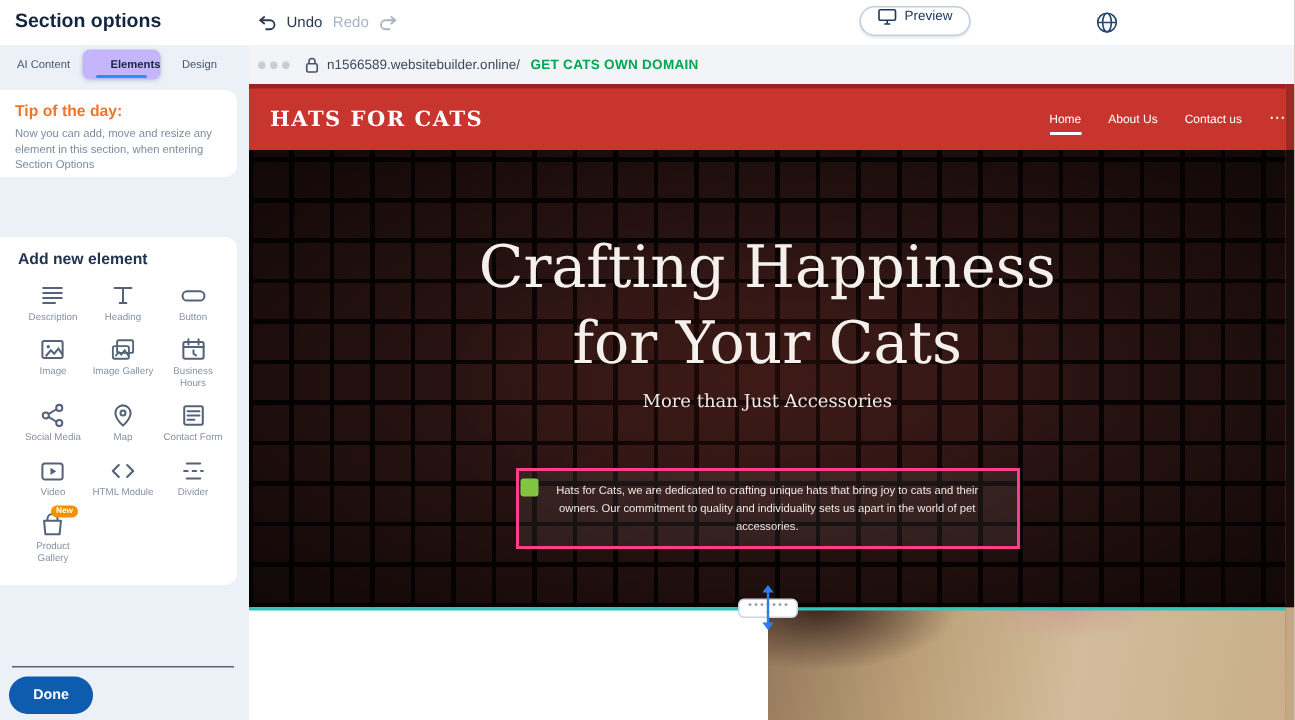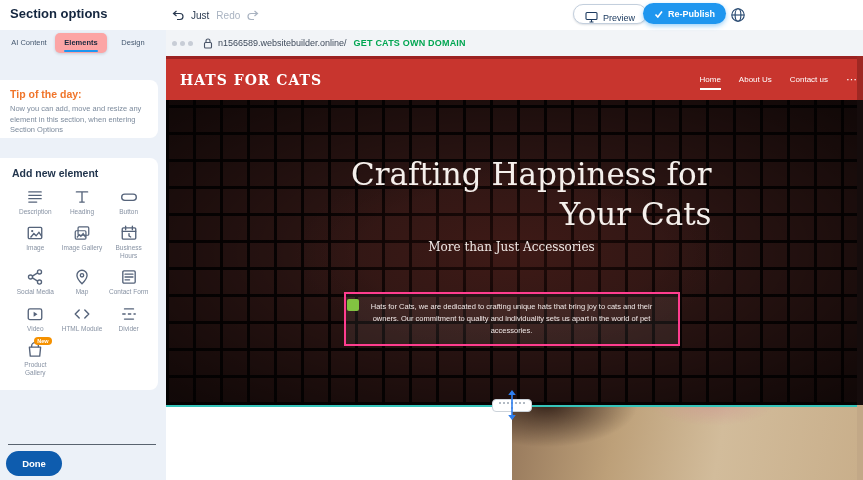--- a/index.html
+++ b/index.html
@@ -10,35 +10,35 @@
   .topbar { position:absolute; top:0; left:0; width:751px; height:30px; background:#fff; z-index:5; }
   .topbar-title { position:absolute; left:10px; top:6px; font-size:13px; font-weight:bold; color:#13253e; }
   .history { position:absolute; left:172px; top:0; height:30px; display:flex; align-items:center; gap:7px;
              font-size:10px; color:#2a3a50; }
   .hist-icon { display:inline-flex; color:#2a3a50; }
   .hist-icon.disabled, .hist-label.disabled { color:#a9b3c1; }
   .hist-icon svg { display:block; }
   .flip { transform:scaleX(-1); }
   .preview-btn { position:absolute; right:104px; top:4px; height:20px; padding:0 11px; border-radius:11px;
                  background:#fff; border:1px solid #c3cfdd; color:#1d3b60; font-size:9px;
-                 display:flex; align-items:flex-end; gap:5px; box-shadow:0 1px 2px rgba(20,40,70,.15); cursor:pointer; }
+                 display:flex; align-items:flex-start; gap:5px; box-shadow:0 1px 2px rgba(20,40,70,.15); cursor:pointer; }
   .republish-btn { position:absolute; right:25px; top:3px; height:21px; padding:0 11px; border-radius:11px;
                    background:var(--accent-blue,#1e96ef); border:none; color:#fff; font-size:9px; font-weight:bold;
                    display:flex; align-items:center; gap:5px; box-shadow:0 2px 5px rgba(30,150,239,.45); cursor:pointer; }
   .globe { position:absolute; right:5px; top:7px; width:16px; height:16px; color:#24466e; cursor:pointer; }
 
   
   .sidebar { position:absolute; top:30px; left:0; width:166px; height:450px; background:#ecf1f8; }
   .tabs { position:absolute; top:3px; left:3px; width:156px; display:flex; }
   .tab { flex:1; text-align:center; font-size:7.5px; color:#45586f; padding:5px 0 6px; cursor:pointer; position:relative; }
-  .tab.active { background:#fca5a5; border-radius:5px; box-shadow:0 1px 3px rgba(30,50,80,.18); color:#16273d; font-weight:bold; }
+  .tab.active { background:#c4b5fd; border-radius:5px; box-shadow:0 1px 3px rgba(30,50,80,.18); color:#16273d; font-weight:bold;text-align:right; }
   .tab.active::after { content:""; position:absolute; left:9px; right:9px; bottom:1px; height:2px;
                        background:var(--accent-blue,#1e96ef); border-radius:1px; }
   .tip-card { position:absolute; top:30px; left:0; width:158px; height:58px; background:#fff;
-              border-radius:0 8px 8px 0; box-sizing:border-box; padding:8px 10px;margin-top:20px; }
+              border-radius:0 8px 8px 0; box-sizing:border-box; padding:8px 10px; }
   .tip-title { font-size:10.5px; font-weight:bold; color:var(--tip-orange,#f0752b); }
   .tip-body { margin-top:4px; font-size:7.5px; line-height:1.4; color:#7d8b9d; }
   .mobile-row { position:absolute; top:91px; left:8px; display:flex; align-items:center; gap:8px; }
   .edit-mobile-btn { width:88px; height:30px; border-radius:16px; background:#2079e2; border:none; color:#fff;
                      font-size:8px; display:flex; align-items:center; justify-content:center; gap:6px;
                      box-shadow:0 2px 5px rgba(32,121,226,.35); cursor:pointer; }
   .info-icon { width:11px; height:11px; border-radius:50%; background:#b7c3d1; color:#fff; font-size:7.5px;
                display:flex; align-items:center; justify-content:center; font-style:italic; font-weight:bold; cursor:pointer; }
   .add-card { position:absolute; top:128px; left:0; width:158px; height:232px; background:#fff;
               border-radius:0 8px 8px 0; box-sizing:border-box; padding:9px 6px 4px 12px; }
@@ -74,22 +74,22 @@
   .nav-more { font-size:11px; color:#fff; cursor:pointer; line-height:1; }
 
   .hero { position:absolute; top:44px; left:0; width:100%; height:305px; overflow:hidden;
           display:flex; flex-direction:column; align-items:center;
           background-color:#2e1614;
           background-image:
             radial-gradient(ellipse at center, rgba(120,40,30,.22) 0%, rgba(0,0,0,0) 45%),
             radial-gradient(ellipse at center, rgba(0,0,0,0) 30%, rgba(0,0,0,.62) 95%),
             repeating-linear-gradient(0deg, rgba(6,2,2,.95) 0 3px, transparent 3px 27px),
             repeating-linear-gradient(90deg, rgba(6,2,2,.95) 0 3px, transparent 3px 27px); }
-  .hero-heading { margin:54px 0 0; font-family:"DejaVu Serif", serif; font-weight:normal; font-size:31px;
-                  line-height:1.3; color:#f5f0ec; text-align:right; max-width:400px; cursor:pointer; }
+  .hero-heading { margin:54px 0 0; font-family:"DejaVu Serif", serif; font-weight:normal; font-size:39px;
+                  line-height:1.3; color:#f5f0ec; text-align:center; max-width:400px; cursor:pointer; }
   .hero-sub { margin-top:5px; font-family:"DejaVu Serif", serif; font-size:12px; color:#efe9e6; cursor:pointer; }
   .hero-textbox { position:relative; margin-top:38px; width:336px; border:2px solid var(--selection-pink,#ff3d8f);
                   background:rgba(255,240,246,.07); padding:7px 22px; box-sizing:border-box; cursor:pointer; }
   .hero-textbox p { margin:0; font-size:7.5px; line-height:1.6; color:#efe7e6; text-align:center; }
   .green-handle { position:absolute; left:1px; top:5px; width:12px; height:12px;
                   background:var(--handle-green,#82c341); border-radius:2px; cursor:grab; }
 
   .section-boundary { position:absolute; top:349px; left:0; width:100%; height:0;
                       border-top:2px solid var(--section-teal,#35c4ba); z-index:2; }
   .drag-pill { position:absolute; top:343px; left:50%; transform:translateX(-50%); width:40px; height:13px;
@@ -120,45 +120,37 @@
 
   <header class="topbar">
     <div class="topbar-title">Section options</div>
     <div class="history">
       <span class="hist-icon">
         <svg width="12" height="11" viewBox="0 0 12 11">
             <path d="M4.5 1 1.5 3.5 4.5 6" fill="none" stroke="currentColor" stroke-width="1.2"></path>
             <path d="M1.5 3.5H8a3 3 0 0 1 0 6H5" fill="none" stroke="currentColor" stroke-width="1.2"></path>
           </svg>
       </span>
-      <span class="hist-label">Just</span>
+      <span class="hist-label">Undo</span>
       <span class="hist-label disabled">Redo</span>
       <span class="hist-icon disabled flip">
         <svg width="12" height="11" viewBox="0 0 12 11">
             <path d="M4.5 1 1.5 3.5 4.5 6" fill="none" stroke="currentColor" stroke-width="1.2"></path>
             <path d="M1.5 3.5H8a3 3 0 0 1 0 6H5" fill="none" stroke="currentColor" stroke-width="1.2"></path>
           </svg>
       </span>
     </div>
     <button class="preview-btn">
       <span style="display:inline-flex">
         <svg width="13" height="12" viewBox="0 0 13 12">
             <rect x="1" y="1.5" width="11" height="7" rx="1" fill="none" stroke="currentColor" stroke-width="1.1"></rect>
             <path d="M4.5 11h4M6.5 8.5V11" fill="none" stroke="currentColor" stroke-width="1.1"></path>
           </svg>
       </span>
       <span>Preview</span>
-    </button>
-    <button class="republish-btn">
-      <span style="display:inline-flex">
-        <svg width="9" height="8" viewBox="0 0 9 8">
-            <path d="M1.5 4.5 3.8 7 8 1.5" fill="none" stroke="#fff" stroke-width="1.6"></path>
-          </svg>
-      </span>
-      <span>Re-Publish</span>
     </button>
     <span class="globe">
       <svg width="16" height="16" viewBox="0 0 16 16">
           <circle cx="8" cy="8" r="6.2" fill="none" stroke="currentColor" stroke-width="1.1"></circle>
           <ellipse cx="8" cy="8" rx="2.9" ry="6.2" fill="none" stroke="currentColor" stroke-width="1.1"></ellipse>
           <path d="M1.8 8h12.4" stroke="currentColor" stroke-width="1.1"></path>
         </svg>
     </span>
   </header>
 

